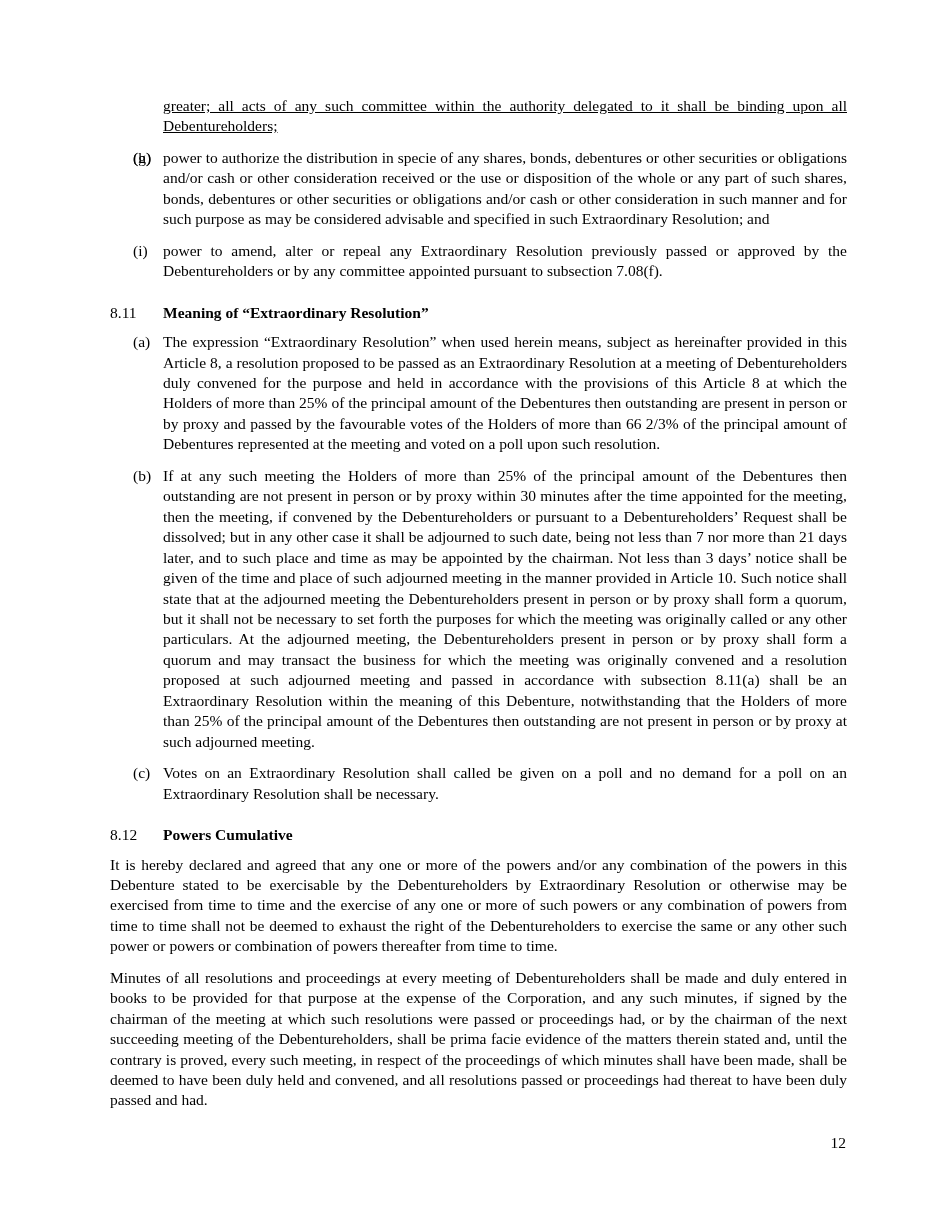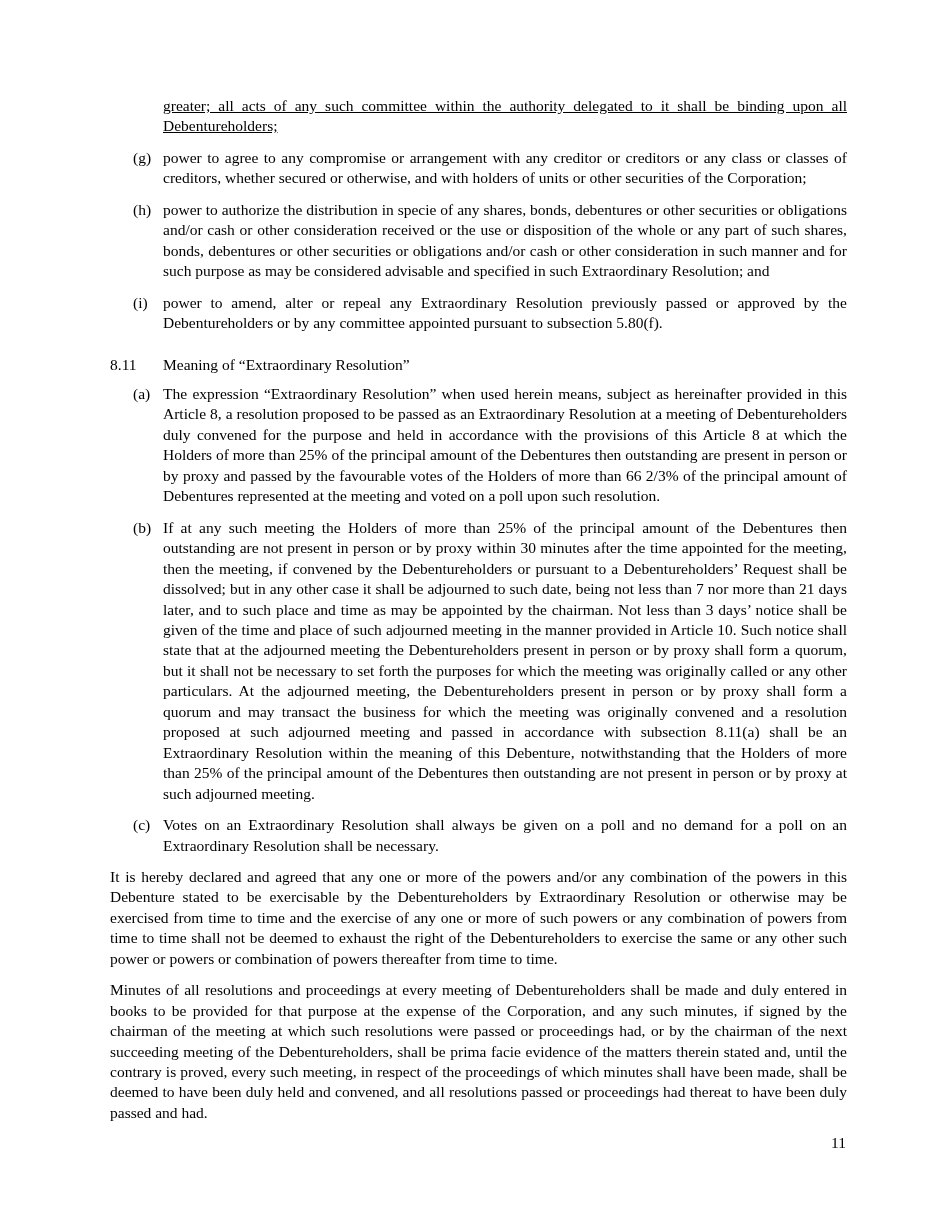--- a/index.html
+++ b/index.html
@@ -42,21 +42,21 @@
     margin: 21px 0 9px 0;
     text-align: left;
   }
   .section-heading .num {
     position: absolute;
     left: 0;
     top: 0;
     font-weight: normal;
   }
   .section-heading .title {
-    font-weight: normal;
+    font-weight: bold;
   }
   .body-para {
     margin: 8px 0 11px 0;
   }
   .italic { }
   .page-number {
     position: absolute;
     right: 88px;
     top: 1134px;
     font-size: 15.5px;
@@ -64,54 +64,57 @@
 </style>
 </head>
 <body>
 
 <div class="page-content">
 
   <p class="cont-para">greater; all acts of any such committee within the authority delegated to it shall be binding upon all Debentureholders;</p>
 
   <div class="lettered">
     <span class="label">(g)</span>
-    <span>power to agree to any compromise or arrangement with any creditor or creditors or any class or classes of creditors, whether secured or otherwise, and with holders of units or other securities of the Corporation;</span>
   </div>
 
   <div class="lettered">
     <span class="label">(h)</span>
     <span>power to authorize the distribution in specie of any shares, bonds, debentures or other securities or obligations and/or cash or other consideration received or the use or disposition of the whole or any part of such shares, bonds, debentures or other securities or obligations and/or cash or other consideration in such manner and for such purpose as may be considered advisable and specified in such Extraordinary Resolution; and</span>
   </div>
 
   <div class="lettered">
     <span class="label">(i)</span>
-    <span>power to amend, alter or repeal any Extraordinary Resolution previously passed or approved by the Debentureholders or by any committee appointed pursuant to subsection 5.80(f).</span>
+    <span>power to amend, alter or repeal any Extraordinary Resolution previously passed or approved by the Debentureholders or by any committee appointed pursuant to subsection 7.08(f).</span>
   </div>
 
   <div class="section-heading">
     <span class="num">8.11</span>
     <span class="title">Meaning of “Extraordinary Resolution”</span>
   </div>
 
   <div class="lettered">
     <span class="label">(a)</span>
     <span>The expression “Extraordinary Resolution” when used herein means, subject as hereinafter provided in this Article 8, a resolution proposed to be passed as an Extraordinary Resolution at a meeting of Debentureholders duly convened for the purpose and held in accordance with the provisions of this Article 8 at which the Holders of more than 25% of the principal amount of the Debentures then outstanding are present in person or by proxy and passed by the favourable votes of the Holders of more than 66 2/3% of the principal amount of Debentures represented at the meeting and voted on a poll upon such resolution.</span>
   </div>
 
   <div class="lettered">
     <span class="label">(b)</span>
     <span>If at any such meeting the Holders of more than 25% of the principal amount of the Debentures then outstanding are not present in person or by proxy within 30 minutes after the time appointed for the meeting, then the meeting, if convened by the Debentureholders or pursuant to a Debentureholders’ Request shall be dissolved; but in any other case it shall be adjourned to such date, being not less than 7 nor more than 21 days later, and to such place and time as may be appointed by the chairman.  Not less than 3 days’ notice shall be given of the time and place of such adjourned meeting in the manner provided in Article 10.  Such notice shall state that at the adjourned meeting the Debentureholders present in person or by proxy shall form a quorum, but it shall not be necessary to set forth the purposes for which the meeting was originally called or any other particulars.  At the adjourned meeting, the Debentureholders present in person or by proxy shall form a quorum and may transact the business for which the meeting was originally convened and a resolution proposed at such adjourned meeting and passed in accordance with subsection 8.11(a) shall be an Extraordinary Resolution within the meaning of this Debenture, notwithstanding that the Holders of more than 25% of the principal amount of the Debentures then outstanding are not present in person or by proxy at such adjourned meeting.</span>
   </div>
 
   <div class="lettered">
     <span class="label">(c)</span>
-    <span>Votes on an Extraordinary Resolution shall always be given on a poll and no demand for a poll on an Extraordinary Resolution shall be necessary.</span>
+    <span>Votes on an Extraordinary Resolution shall called be given on a poll and no demand for a poll on an Extraordinary Resolution shall be necessary.</span>
   </div>
 
+  <div class="section-heading">
+    <span class="num">8.12</span>
+    <span class="title">Powers Cumulative</span>
+  </div>
 
   <p class="body-para">It is hereby declared and agreed that any one or more of the powers and/or any combination of the powers in this Debenture stated to be exercisable by the Debentureholders by Extraordinary Resolution or otherwise may be exercised from time to time and the exercise of any one or more of such powers or any combination of powers from time to time shall not be deemed to exhaust the right of the Debentureholders to exercise the same or any other such power or powers or combination of powers thereafter from time to time.</p>
 
 
   <p class="body-para"><span>Minutes of all resolutions and proceedings at every meeting of Debentureholders shall be made and duly entered in books to be provided for that purpose at the expense of the Corporation, and any such minutes, if signed by the chairman of the meeting at which such resolutions were passed or proceedings had, or by the chairman of the next succeeding meeting of the Debentureholders, shall be </span><span class="italic">prima facie</span><span> evidence of the matters therein stated and, until the contrary is proved, every such meeting, in respect of the proceedings of which minutes shall have been made, shall be deemed to have been duly held and convened, and all resolutions passed or proceedings had thereat to have been duly passed and had.</span></p>
 
 </div>
 
-<div class="page-number">11</div>
+<div class="page-number">12</div>
 
 </body></html>

